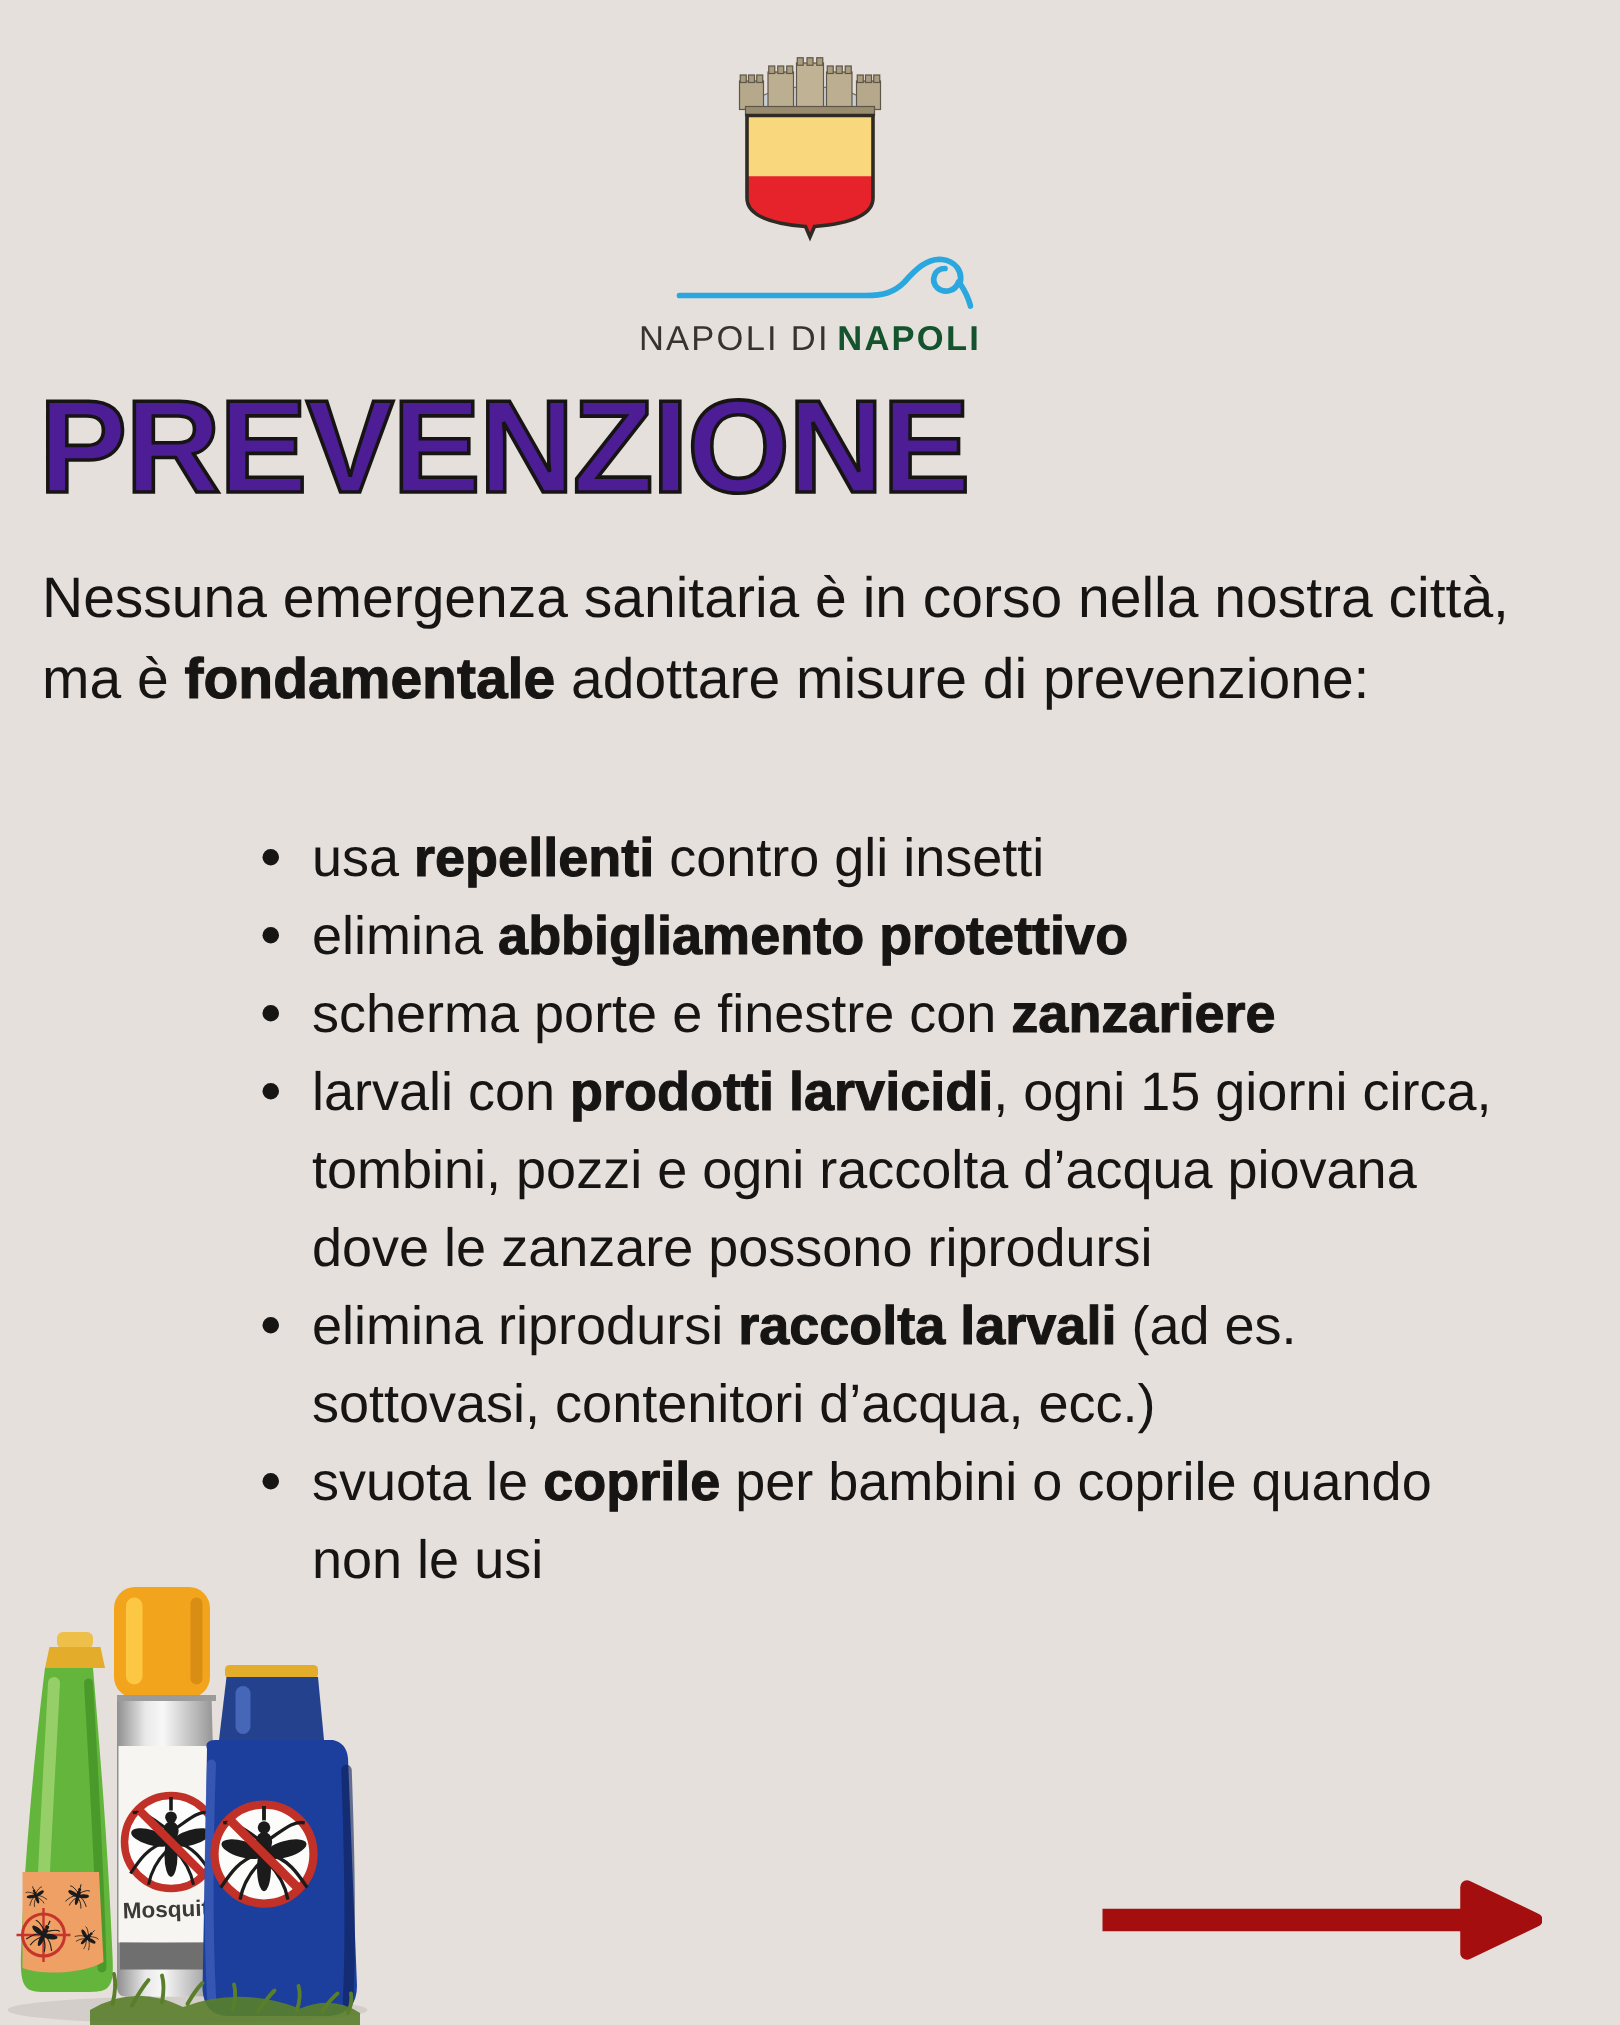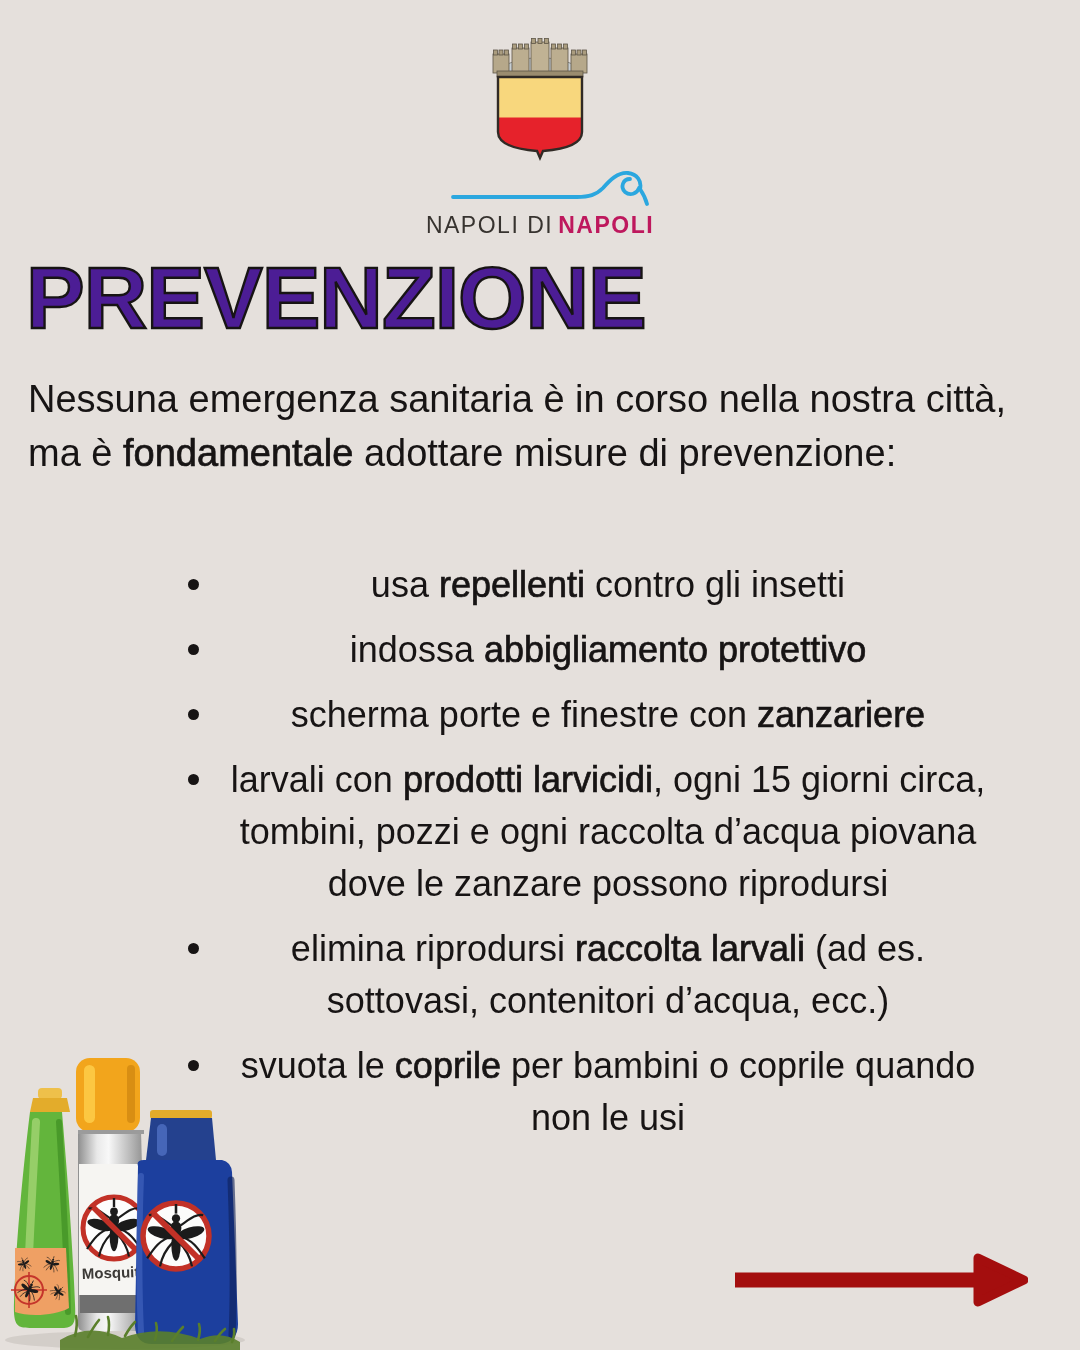--- a/index.html
+++ b/index.html
@@ -6,40 +6,40 @@
   body {
     width:1080px; height:1350px; position:relative; overflow:hidden;
     background:#e5e0dc; color:#171414;
     font-family:"Liberation Sans","DejaVu Sans",sans-serif;
   }
   
   .logo { position:absolute; top:38px; left:0; width:1080px; text-align:center; }
   .logo .crest { display:block; margin:0 auto; }
   .logo .wave { display:block; margin:2px auto 0 auto; transform:translateX(9px); }
   .logo-text { display:block; margin-top:2px; font-size:23px; letter-spacing:1.5px; color:#37332f; }
-  .logo-text .bold { font-weight:700; margin-left:5px; color:#be185d; }
+  .logo-text .bold { font-weight:700; margin-left:5px; color:#14532d; }
   
   .title {
     position:absolute; top:252px; left:26px; margin:0;
     font-size:88px; line-height:1.05; font-weight:700; letter-spacing:-1px;
     -webkit-text-stroke:2.4px #171414; color:#4c1d95; white-space:nowrap;
   }
   
   .intro {
     position:absolute; top:372px; left:28px; width:1014px; margin:0;
     font-size:38px; line-height:54px; font-weight:400;
   }
-  .b { font-weight:400; -webkit-text-stroke:0.7px currentColor; }
+  .b { font-weight:700; -webkit-text-stroke:0.7px currentColor; }
   
   .bullets {
     position:absolute; top:546px; left:208px; width:800px;
     margin:0; padding:0; list-style:none;
     font-size:36px; line-height:52px;
   }
-  .bullets li { position:relative; margin:13px; padding:0;text-align:center; }
+  .bullets li { position:relative; margin:0; padding:0; }
   .bullets li::before {
     content:""; position:absolute; left:-33px; top:20px;
     width:11px; height:11px; border-radius:50%; background:#171414;
   }
   
   .products { position:absolute; left:0; bottom:0; }
   .arrow { position:absolute; left:728px; top:1252px; }
 </style>
 </head>
 <body>
@@ -91,21 +91,21 @@
   </svg>
   <span class="logo-text"><span>NAPOLI DI</span><span class="bold">NAPOLI</span></span>
 </div>
 
 <h1 class="title">PREVENZIONE</h1>
 
 <p class="intro"><span>Nessuna emergenza sanitaria è in corso nella nostra città, ma è </span><span class="b">fondamentale</span><span> adottare misure di prevenzione:</span></p>
 
 <ul class="bullets">
   <li><span>usa </span><span class="b">repellenti</span><span> contro gli insetti</span></li>
-  <li><span>indossa </span><span class="b">abbigliamento protettivo</span><span></span></li>
+  <li><span>elimina </span><span class="b">abbigliamento protettivo</span><span></span></li>
   <li><span>scherma porte e finestre con </span><span class="b">zanzariere</span><span></span></li>
   <li><span>larvali con </span><span class="b">prodotti larvicidi</span><span>, ogni 15 giorni circa, tombini, pozzi e ogni raccolta d’acqua piovana dove le zanzare possono riprodursi</span></li>
   <li><span>elimina riprodursi </span><span class="b">raccolta larvali</span><span> (ad es. sottovasi, contenitori d’acqua, ecc.)</span></li>
   <li><span>svuota le </span><span class="b">coprile</span><span> per bambini o coprile quando non le usi</span></li>
 </ul>
 
 <svg class="products" width="248" height="310" viewBox="0 0 248 310">
   <defs>
     <linearGradient id="metal" x1="0" y1="0" x2="1" y2="0">
       <stop offset="0" stop-color="#8f8f8f"></stop>

